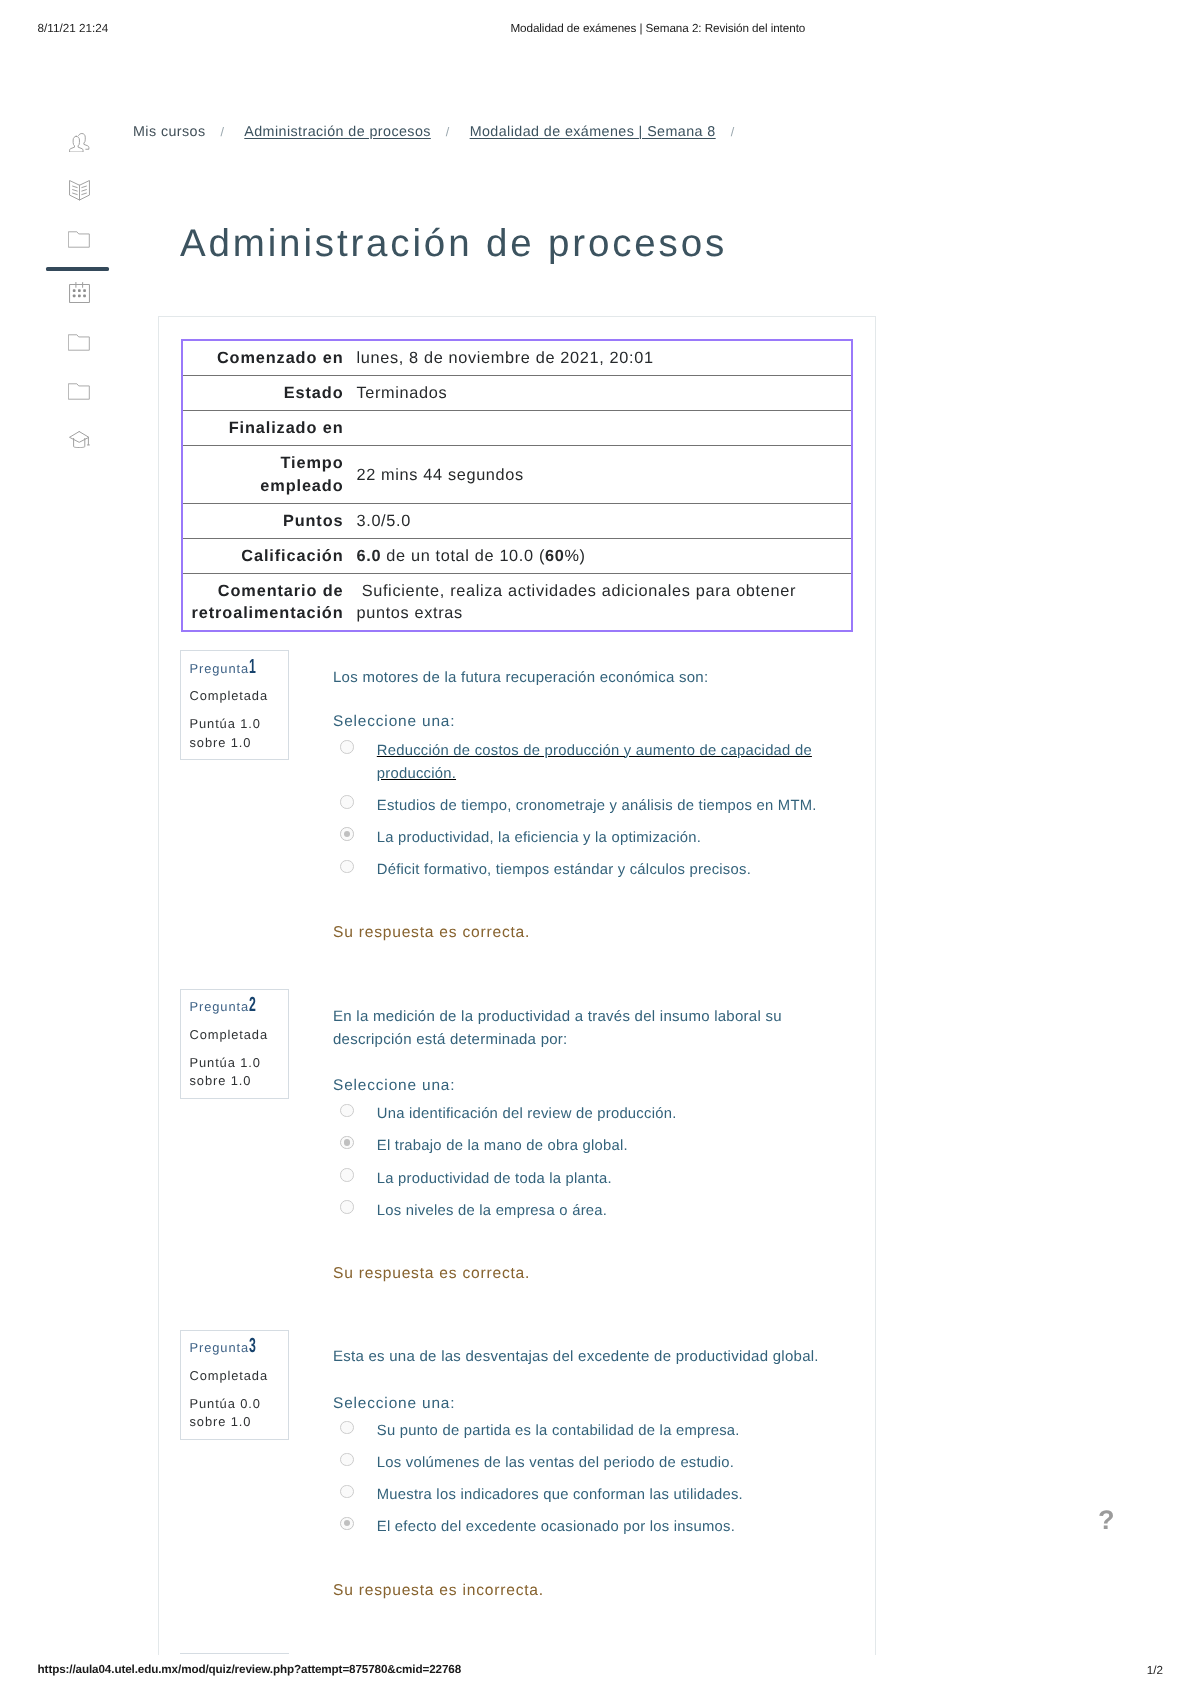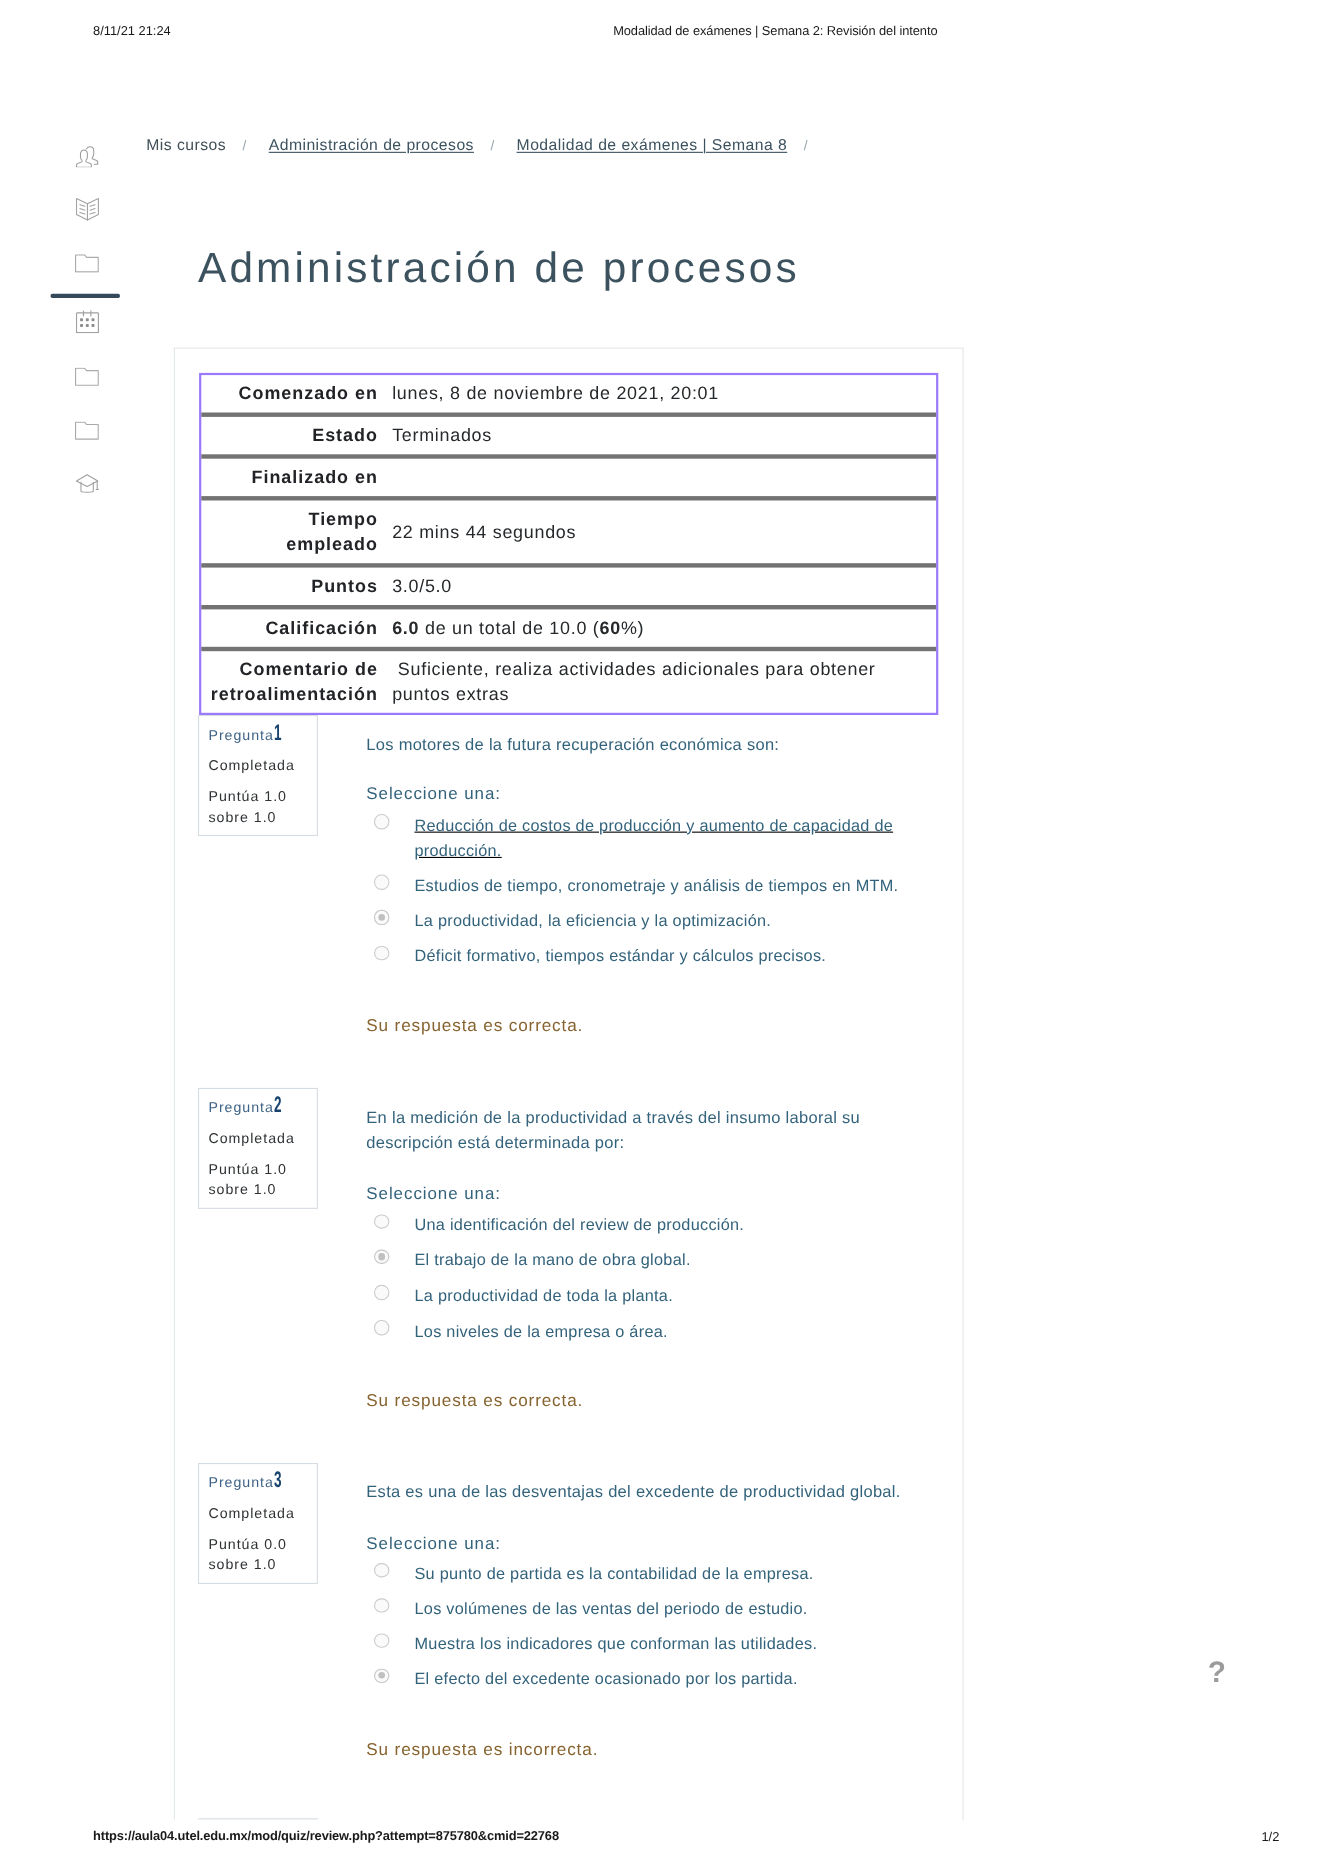--- a/index.html
+++ b/index.html
@@ -3,21 +3,21 @@
 <meta charset="utf-8">
 <style>
   html,body{margin:0;padding:0;background:#fff;}
   body{width:1200px;height:1697px;font-family:"Liberation Sans",sans-serif;
        -webkit-font-smoothing:antialiased; text-rendering:geometricPrecision;
        -webkit-text-stroke:0.001px transparent;}
   *{-webkit-font-smoothing:antialiased;}
   .page{position:relative;width:1200px;height:1697px;overflow:hidden;background:#fff;}
 
   
-  .ph{position:absolute;font-size:11.7px;color:#1a1a1a;font-family:"Liberation Sans",sans-serif;white-space:nowrap;margin-left:47px;}
+  .ph{position:absolute;font-size:11.7px;color:#1a1a1a;font-family:"Liberation Sans",sans-serif;white-space:nowrap;}
   #ph-date{left:37.6px;top:21.5px;}
   #ph-title{left:510.4px;top:21.5px;letter-spacing:-0.07px;}
   #pf-url{left:37.6px;top:1662.5px;letter-spacing:-0.12px;font-weight:bold;}
   #pf-page{right:37px;top:1663.5px;}
 
   
   .rail{position:absolute;left:47.4px;top:0;width:64px;}
   .rail-item{position:absolute;left:0;width:64px;height:24px;display:flex;align-items:center;justify-content:center;}
   .rail svg{display:block;}
   .rail-sep{position:absolute;left:-1px;width:62.6px;height:3.5px;background:var(--c-rail-sep,#34495a);border-radius:1.6px;}
@@ -31,21 +31,21 @@
 
   
   .ptitle{position:absolute;left:180px;top:222px;font-size:38.5px;color:var(--c-title,#3c535f);letter-spacing:2.85px;}
 
   
   .card{position:absolute;left:158px;top:316px;width:718px;height:1339px;border:1px solid var(--c-card,#e3e8ea);border-bottom:none;background:transparent;box-sizing:border-box;}
   .qbox-cut{position:absolute;left:180px;top:1653px;width:109px;height:3px;border-top:1px solid #d5dce2;box-sizing:border-box;}
 
   
   .sumtable{position:absolute;left:181px;top:339px;width:672px;border:2px solid var(--c-table-border,#9a79fa);box-sizing:border-box;}
-  .srow{display:flex;border-top:4px solid #737373;box-sizing:border-box;}
+  .srow{display:flex;border-top:1px solid #737373;box-sizing:border-box;}
   .srow:first-child{border-top:none;}
   .slabel{width:164px;flex:none;text-align:right;font-weight:bold;font-size:16.3px;color:#212326;
           padding:6px 3.5px 6px 2px;line-height:1.36;box-sizing:border-box;letter-spacing:0.9px;}
   .sval{flex:1;font-size:16.3px;color:#26292b;padding:6px 6px 6px 9.5px;line-height:1.36;box-sizing:border-box;letter-spacing:0.66px;display:flex;align-items:center;}
   .sval > span{display:block;}
   .sval b{font-weight:bold;}
 
   
   .qbox{position:absolute;left:180px;border:1px solid #d5dce2;width:109px;height:110px;
         box-sizing:border-box;padding:0;background:#fff;}
@@ -283,21 +283,21 @@
           <div class="opt" style="position: absolute; left: 0px; top: 32.1px; text-align: right;">
             <span class="radio"></span>
             <span class="olab">Los volúmenes de las ventas del periodo de estudio.</span>
           </div>
           <div class="opt" style="position: absolute; left: 0px; top: 64.2px;">
             <span class="radio"></span>
             <span class="olab">Muestra los indicadores que conforman las utilidades.</span>
           </div>
           <div class="opt" style="position: absolute; left: 0px; top: 96.3px;">
             <span class="radio on"></span>
-            <span class="olab">El efecto del excedente ocasionado por los partida.</span>
+            <span class="olab">El efecto del excedente ocasionado por los insumos.</span>
           </div>
         </div>
         <div class="verdict" style="top:1582px">Su respuesta es incorrecta.</div>
       </div>
     </div>
   <div class="qbox-cut"></div>
 
   <div class="helpq" style="left:1098px;top:1505px;">?</div>
 </div>
 

